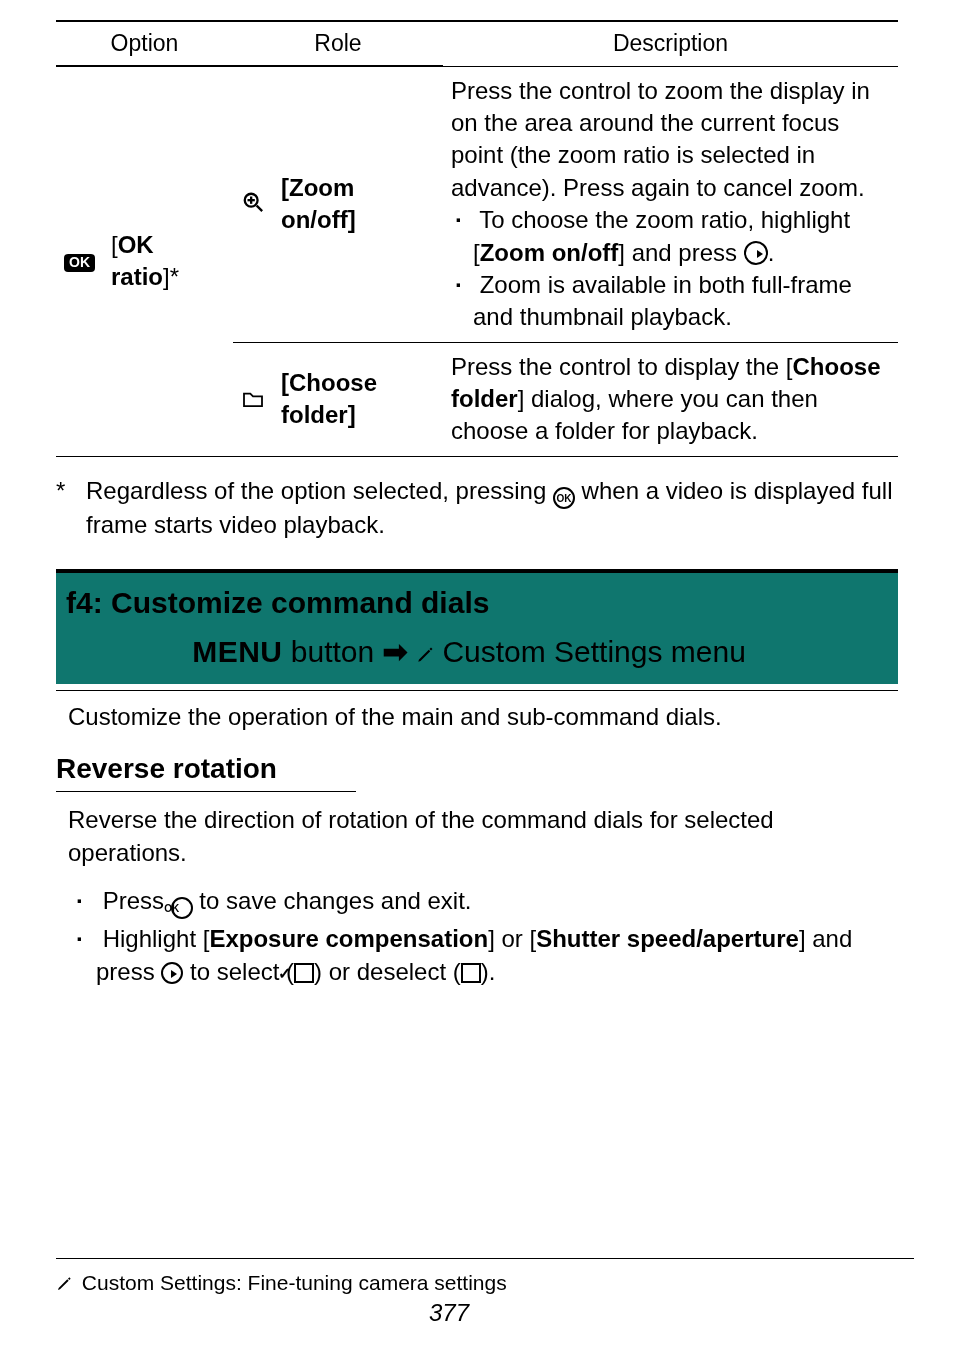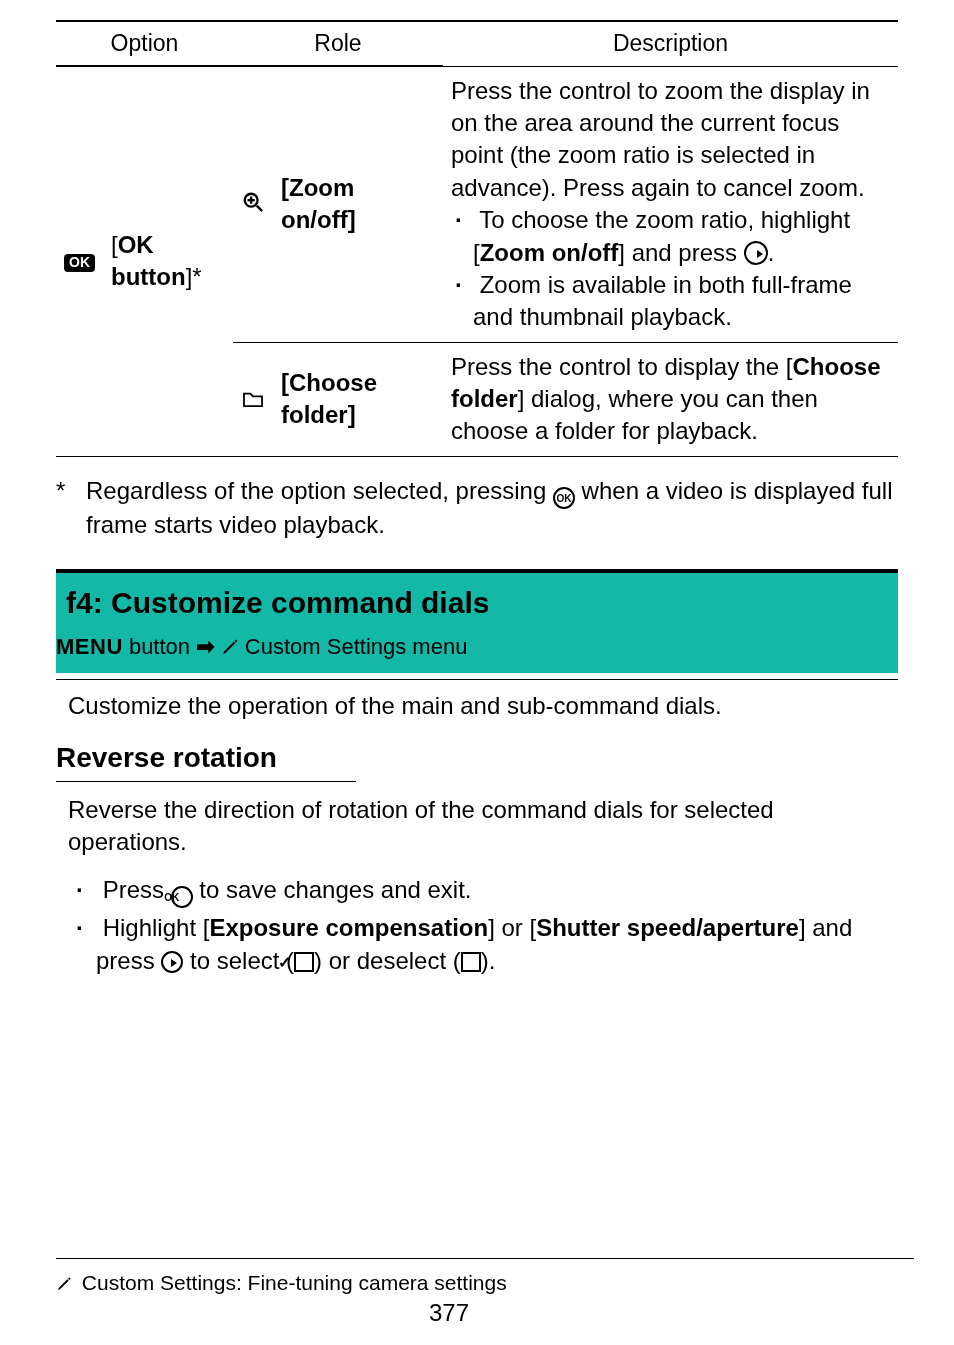--- a/index.html
+++ b/index.html
@@ -109,32 +109,32 @@
     margin: 12px 0 28px 0;
     font-size: 24px;
   }
   .footnote-marker {
     width: 30px;
     flex: 0 0 30px;
   }
   .footnote-body { flex: 1; }
   .heading-block {
     border-top: 4px solid #000;
-    background: #14b8a6;
+    background: #0f766e;
     padding: 10px 10px 6px 0;
     margin-bottom: 0;
   }
   .heading-block h2 {
     margin: 0 0 6px 10px;
     font-size: 30px;
     font-weight: 700;
   }
   .heading-path {
-    text-align: left;
-    font-size: 22px;
+    text-align: center;
+    font-size: 30px;
     padding: 2px 6px 4px 0;
   }
   .subhead-hr {
     border: 0;
     border-top: 1px solid #000;
     margin: 6px 0 10px 0;
   }
   p.body { margin: 10px 0 16px 12px; }
   h1.subhead {
     font-size: 28px;
@@ -218,20 +218,21 @@
     font-size: 21px;
   }
   .footer-bar .pencil-icon { margin-right: 4px; }
   .page-num {
     position: absolute;
     bottom: 16px;
     left: 0;
     width: 898px;
     text-align: center;
     font-size: 24px;
+    font-style: italic;
   }
   .okcirc-dot {
     display:inline-block;
     width:24px;height:24px;
     border:2px solid #000;
     border-radius:50%;
     position:relative;
     vertical-align:-4px;
   }
   .okcirc-dot::after{
@@ -256,21 +257,21 @@
         <th colspan="2">Role</th>
         <th class="th-desc">Description</th>
       </tr>
     </thead>
     <tbody>
       <tr>
         <td class="ic-col bb2" rowspan="2">
           <span class="ok-badge">OK</span>
         </td>
         <td class="lbl-col bb2" rowspan="2">
-          <span>[</span><b>OK button</b><span>]*</span>
+          <span>[</span><b>OK ratio</b><span>]*</span>
         </td>
         <td class="ic-col">
           <span class="zoom-in-icon">
             <svg width="22" height="22" viewBox="0 0 24 24" fill="none" stroke="#000" stroke-width="2.5">
               <circle cx="10" cy="10" r="7"></circle>
               <line x1="16" y1="16" x2="22" y2="22"></line>
               <line x1="10" y1="6" x2="10" y2="14"></line>
               <line x1="6" y1="10" x2="14" y2="10"></line>
             </svg>
           </span>

